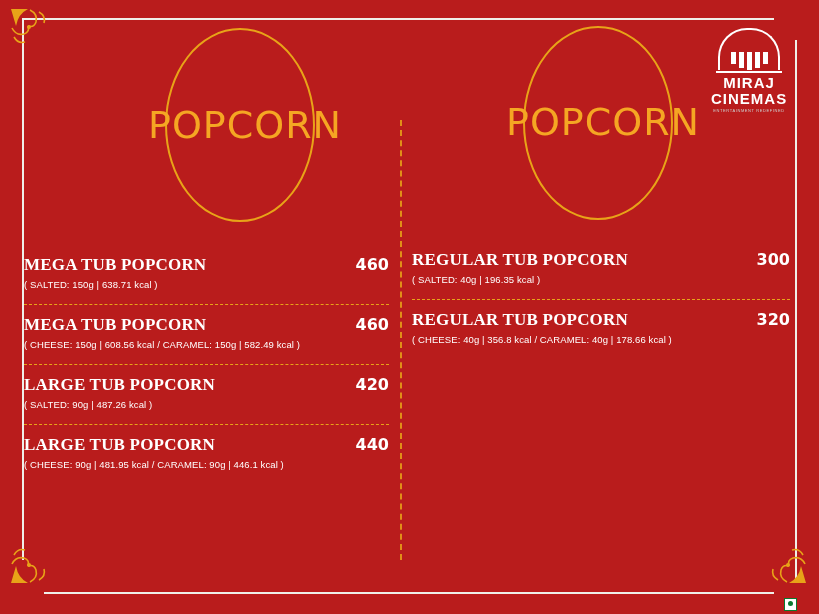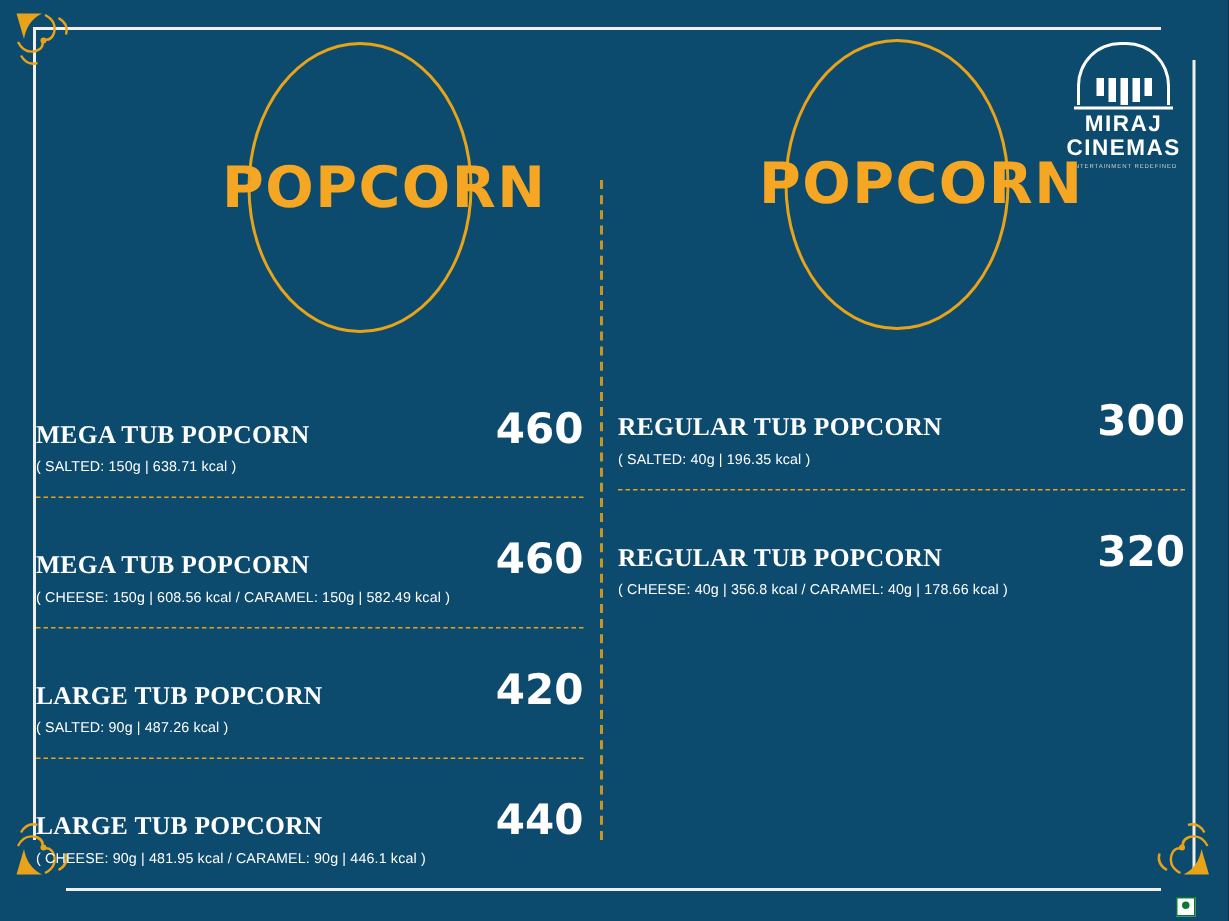--- a/index.html
+++ b/index.html
@@ -10,21 +10,21 @@
   body {
     width: 819px;
     height: 614px;
     overflow: hidden;
     font-family: "Liberation Sans", sans-serif;
   }
   #page {
     position: relative;
     width: 819px;
     height: 614px;
-    background: #0c4a6e;
+    background: #b91c1c;
   }
 
   
   .frame-line {
     position: absolute;
     background: #f0efe9;
   }
   .frame-top { left: 22px; top: 18px; width: 752px; height: 2px; }
   .frame-bottom { left: 44px; bottom: 20px; width: 730px; height: 2px; }
   .frame-left { left: 22px; top: 18px; width: 2px; height: 542px; }
@@ -111,21 +111,21 @@
     width: 146px;
     height: 190px;
   }
   .oval-left { left: 165px; top: 28px; }
   .oval-right { left: 523px; top: 26px; }
 
   .headline {
     position: absolute;
     color: #f5a623;
     font-family: "DejaVu Sans", sans-serif;
-    font-weight: bold;
+    font-weight: normal;
     font-size: 38px;
     letter-spacing: 1px;
     white-space: nowrap;
   }
   .headline-left { left: 148px; top: 103px; }
   .headline-right { left: 506px; top: 100px; }
 
   
   .v-divider {
     position: absolute;
@@ -154,24 +154,23 @@
   .item-name {
     font-family: Liberation Serif, serif;
     font-weight: bold;
     font-size: 17px;
     letter-spacing: 0.2px;
     color: #ffffff;
   }
   .item-price {
     font-family: "DejaVu Sans", sans-serif;
     font-weight: bold;
-    font-size: 28px;
+    font-size: 16px;
     color: #ffffff;
     padding-left: 12px;
-    margin-top: 14px;
   }
   .item-desc {
     font-family: Liberation Sans, sans-serif;
     font-size: 9.5px;
     color: #ffffff;
     margin-top: 4px;
     letter-spacing: 0.1px;
   }
   .sep {
     border-bottom: 1px dashed #e8a318;

